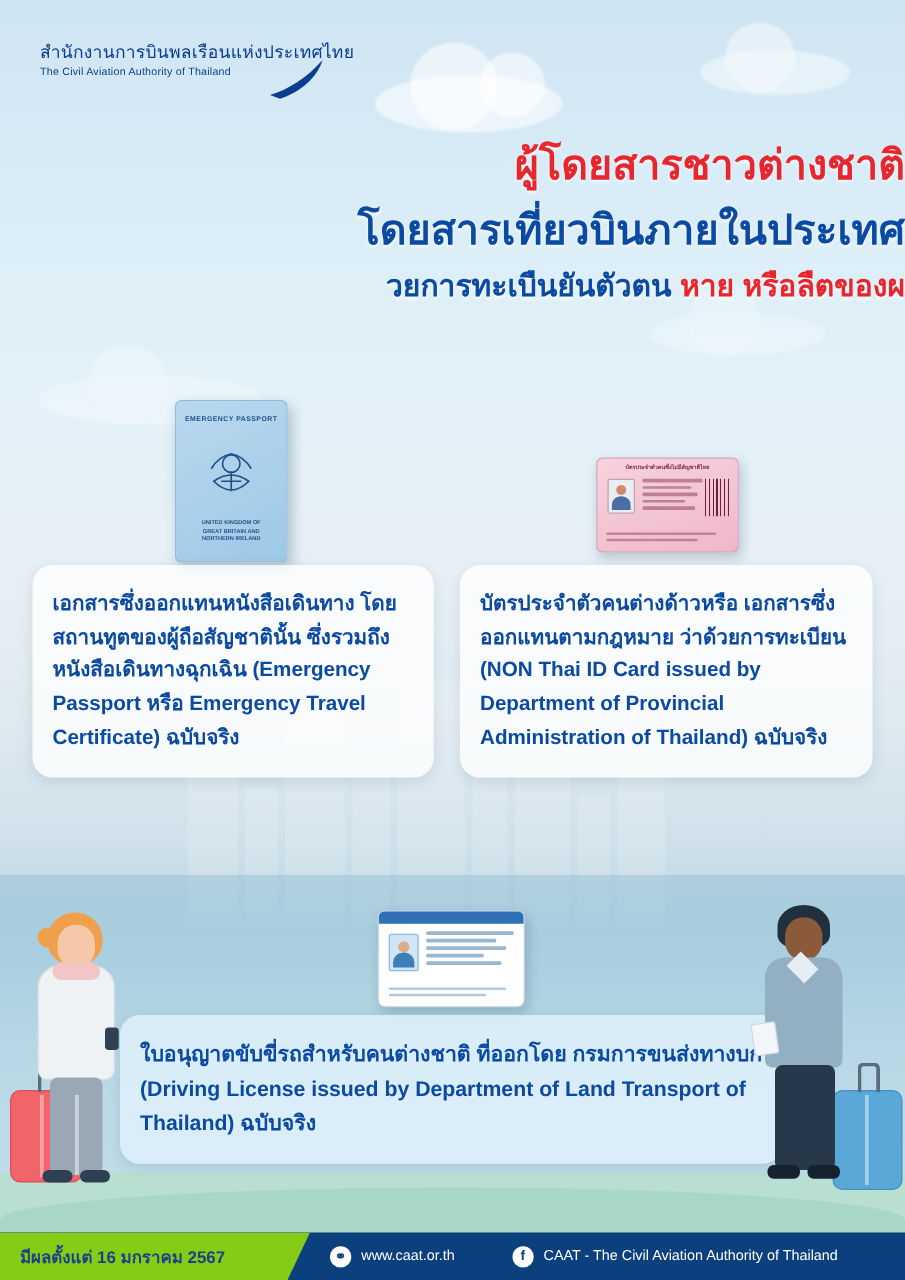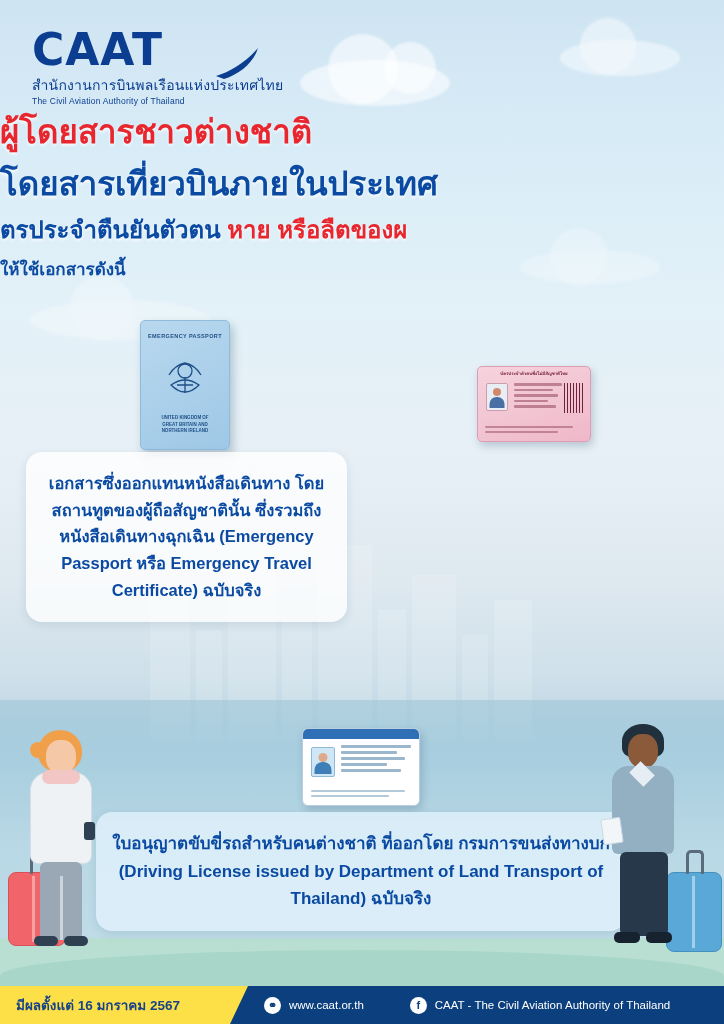--- a/index.html
+++ b/index.html
@@ -119,21 +119,21 @@
     color: #0b3d91;
     letter-spacing: .2px;
     white-space: nowrap;
   }
 
   
   #headline {
     position: absolute;
     top: 112px;
     left: 0; right: 0;
-    text-align: left;
+    text-align: right;
   }
   .h1 {
     font-size: 33px;
     font-weight: bold;
     color: #e8262d;
     text-shadow: 0 2px 3px rgba(255,255,255,.85);
     line-height: 1.24;
   }
   .h2 {
     font-size: 33px;
@@ -248,21 +248,21 @@
   .license .lic-foot{position:absolute;left:8px;right:8px;bottom:6px;}
   .license .lic-foot .ln{height:2px;background:#b3cadb;margin-bottom:2.5px;}
 
   
   .card {
     position: absolute;
     background: rgba(255,255,255,0.78);
     border-radius: 16px;
     box-shadow: 0 3px 10px rgba(40,80,110,.12);
     padding: 18px 16px;
-    text-align: center;
+    text-align: left;
     color: #0b4aa2;
     font-weight: bold;
     line-height: 1.62;
     font-size: 16.5px;
   }
   #card-left  { left: 26px;  top: 452px; width: 321px; }
   #card-right { left: 368px; top: 452px; width: 330px; }
   #card-bottom {
     left: 96px; top: 812px; width: 530px;
     background: rgba(222,240,250,0.86);
@@ -305,21 +305,21 @@
   #footer {
     position: absolute;
     left: 0; right: 0; bottom: 0;
     height: 38px;
     background: #0b3f7e;
     display: flex;
     align-items: center;
   }
   #footer .eff {
     width: 248px;
-    background: #fde047;
+    background: #84cc16;
     color: #17438a;
     height: 38px;
     display: flex;
     align-items: center;
     padding-left: 16px;
     font-size: 13.5px;
     font-weight: bold;
     clip-path: polygon(0 0, 100% 0, calc(100% - 18px) 100%, 0 100%);
   }
   #footer .fitem {
@@ -361,36 +361,34 @@
     <div class="sk" style="left:412px;width:44px;height:165px;"></div>
     <div class="sk" style="left:462px;width:26px;height:105px;"></div>
     <div class="sk" style="left:494px;width:38px;height:140px;"></div>
   </div>
 
   <div class="ground"></div>
   <div class="grass"></div>
   <div class="grass2"></div>
 
   <div id="logo">
-    <span class="logo-word">CAAT</span>
     <svg class="logo-swoosh" viewBox="0 0 46 34">
       <path d="M2 30 C16 26 32 16 44 2 C40 16 26 28 10 33 Z" fill="#0b3d91"></path>
     </svg>
     <div class="logo-sub-th">สำนักงานการบินพลเรือนแห่งประเทศไทย</div>
     <div class="logo-sub-en">The Civil Aviation Authority of Thailand</div>
   </div>
 
   <div id="headline">
     <div class="h1">ผู้โดยสารชาวต่างชาติ</div>
     <div class="h2">โดยสารเที่ยวบินภายในประเทศ</div>
     <div class="h3">
-      <span>ตรประจำตืนยันตัวตน</span>
+      <span>วยการทะเบืนยันตัวตน</span>
       <span class="red">หาย หรือลืตของผ</span>
     </div>
-    <div class="h4">ให้ใช้เอกสารดังนี้</div>
   </div>
 
   <div class="passport">
     <div class="pp-title">EMERGENCY PASSPORT</div>
     <svg class="crest" viewBox="0 0 44 48">
       <g fill="none" stroke="#1d4f86" stroke-width="1.3">
         <circle cx="22" cy="16" r="7"></circle>
         <path d="M8 30 Q22 20 36 30 Q22 44 8 30 Z"></path>
         <path d="M14 30 h16 M22 22 v16"></path>
         <path d="M6 20 q6 -10 16 -12 q10 2 16 12"></path>
@@ -414,20 +412,21 @@
     </div>
     <div class="barcode"></div>
     <div class="id-bottom">
       <div class="ln" style="width:90%"></div>
       <div class="ln" style="width:74%"></div>
     </div>
   </div>
 
   <div class="card" id="card-left">เอกสารซึ่งออกแทนหนังสือเดินทาง โดยสถานทูตของผู้ถือสัญชาตินั้น ซึ่งรวมถึง หนังสือเดินทางฉุกเฉิน (Emergency Passport หรือ Emergency Travel Certificate) ฉบับจริง</div>
 
+  <div class="card" id="card-right">บัตรประจำตัวคนต่างด้าวหรือ เอกสารซึ่งออกแทนตามกฎหมาย ว่าด้วยการทะเบียน (NON Thai ID Card issued by Department of Provincial Administration of Thailand) ฉบับจริง</div>
 
   <div class="license">
     <div class="lic-head"></div>
     <div class="lic-photo">
       <div class="head"></div>
         <div class="body"></div>
     </div>
     <div class="lic-lines">
       <div class="ln" style="width:100%"></div>
       <div class="ln" style="width:80%"></div>

